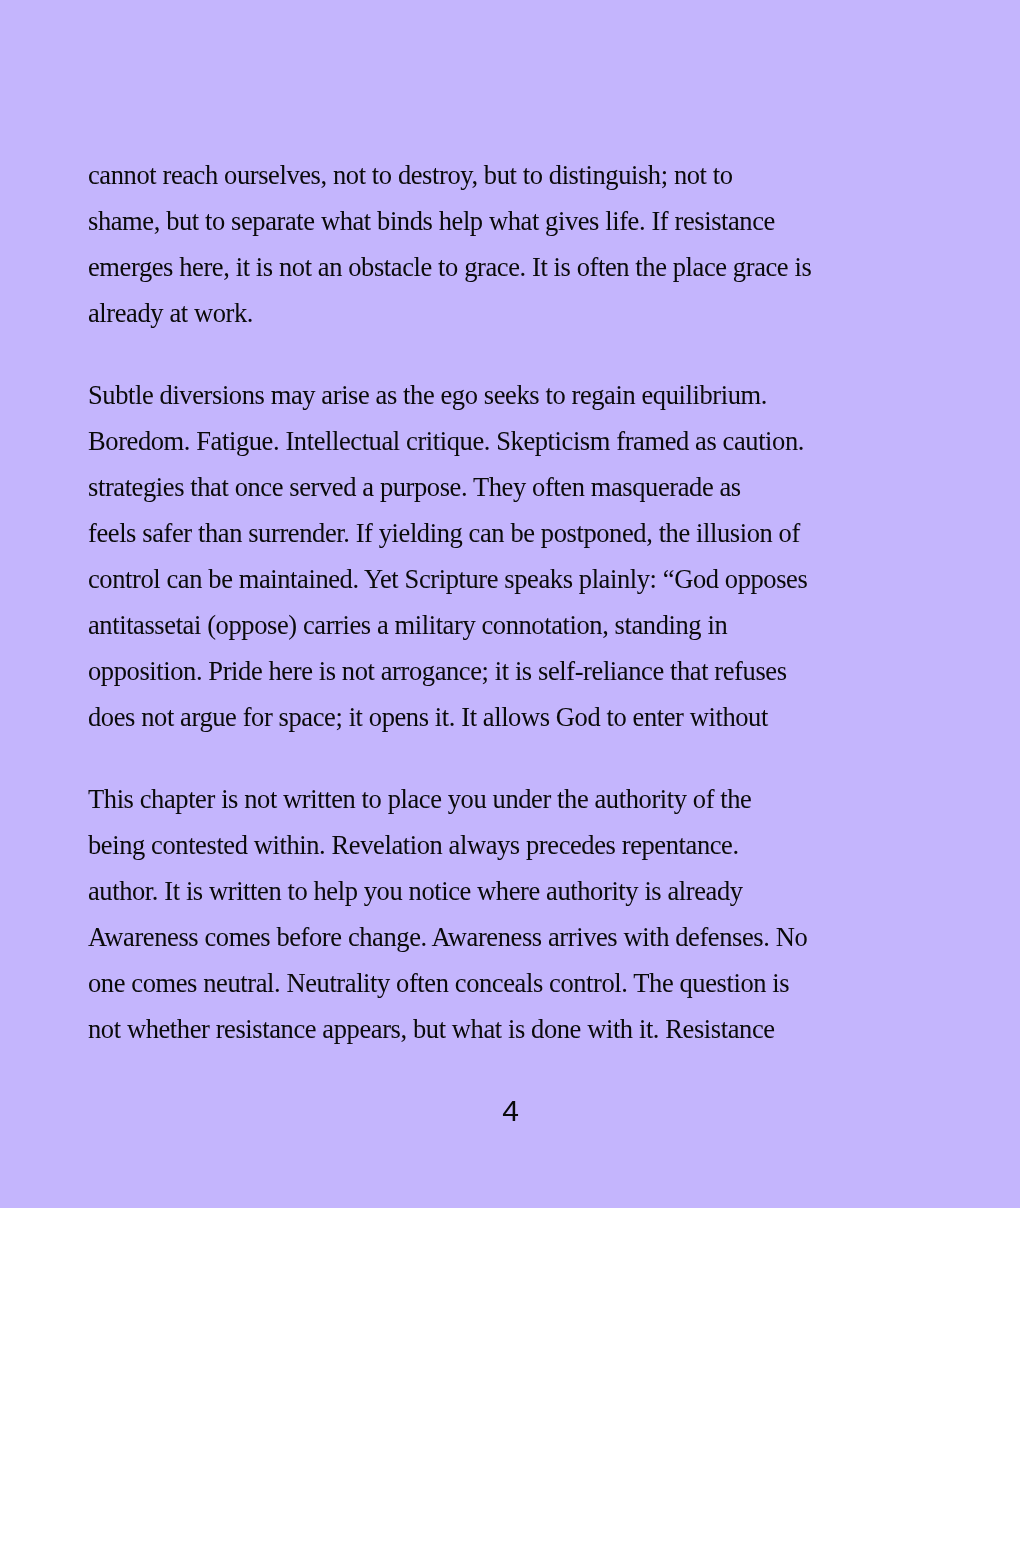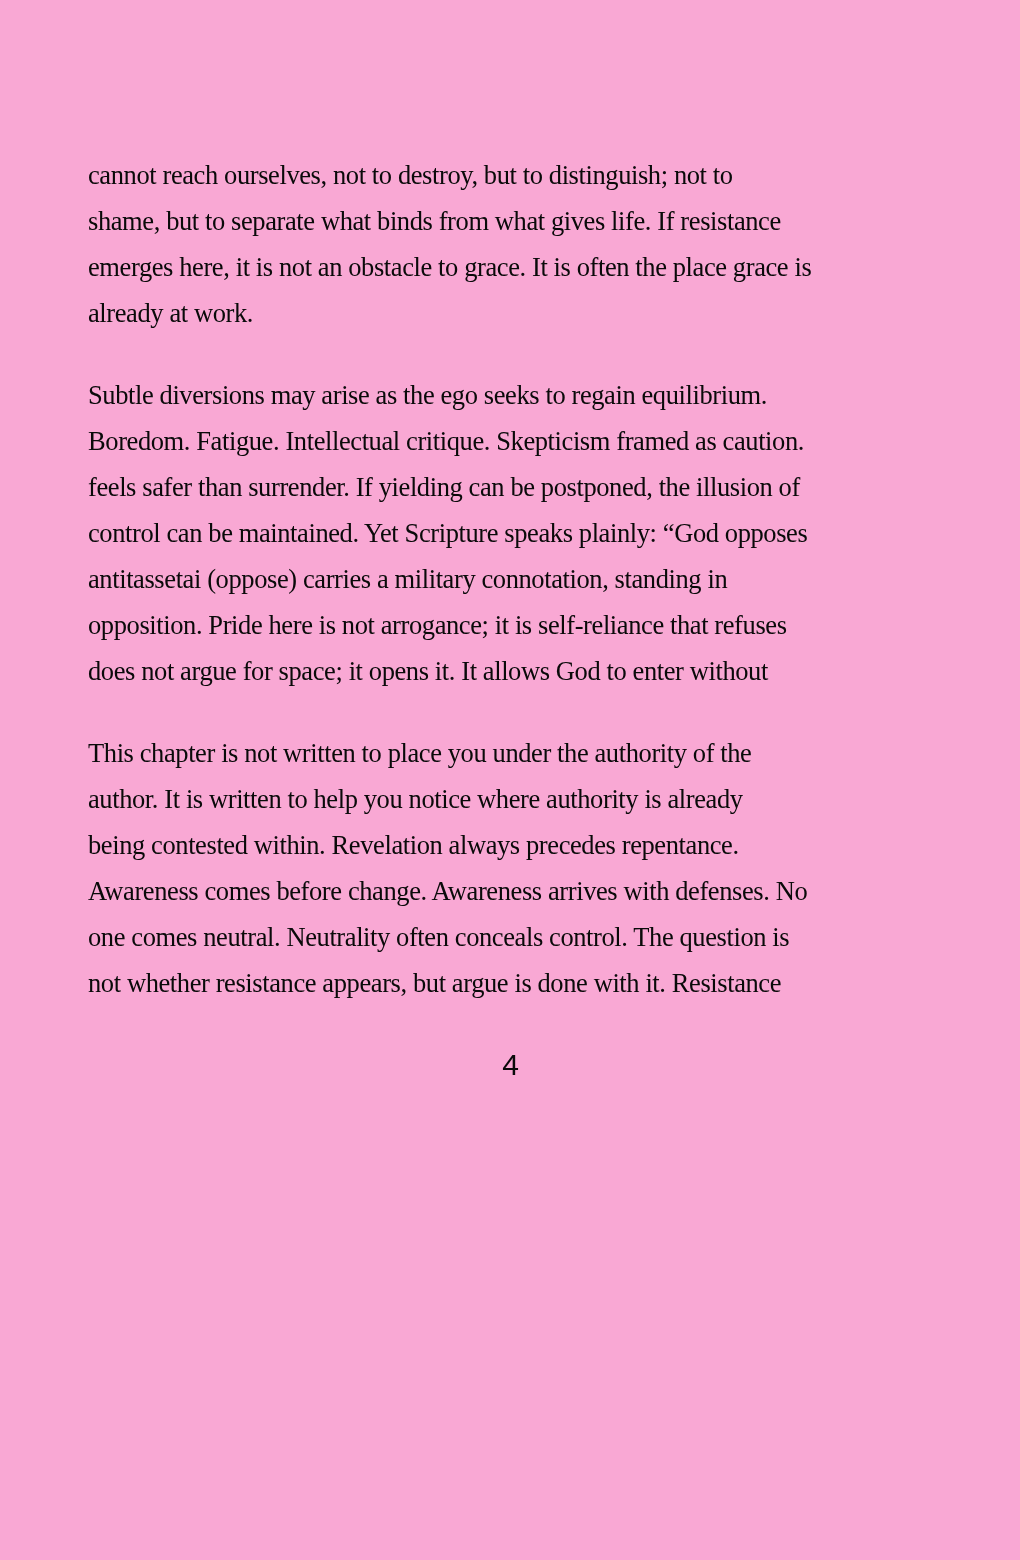--- a/index.html
+++ b/index.html
@@ -9,28 +9,28 @@
   }
   body {
     width: 1020px;
     height: 1560px;
     position: relative;
     overflow: hidden;
   }
   .page {
     box-sizing: border-box;
     width: 1020px;
-    height: 1560px;
+    height: 1208px;
     padding: 152px 60px 0 88px;
     font-family: "Liberation Serif", "DejaVu Serif", serif;
     font-size: 26.5px;
     letter-spacing: -0.4px;
     line-height: 46px;
     color: #0a0a0a;
-    background: #f9a8d4;
+    background: #c4b5fd;
   }
   .para {
     margin: 0 0 36px 0;
     padding: 0;
   }
   .line {
     white-space: nowrap;
   }
   .page-number {
     margin-top: 24px;
@@ -42,36 +42,37 @@
     color: #0a0a0a;
   }
 </style>
 </head>
 <body>
 
 <div class="page">
   <div>
     <div class="para">
         <div class="line">cannot reach ourselves, not to destroy, but to distinguish; not to</div>
-        <div class="line">shame, but to separate what binds from what gives life. If resistance</div>
+        <div class="line">shame, but to separate what binds help what gives life. If resistance</div>
         <div class="line">emerges here, it is not an obstacle to grace. It is often the place grace is</div>
         <div class="line">already at work.</div>
       </div>
     <div class="para">
         <div class="line">Subtle diversions may arise as the ego seeks to regain equilibrium.</div>
         <div class="line">Boredom. Fatigue. Intellectual critique. Skepticism framed as caution.</div>
+        <div class="line">strategies that once served a purpose. They often masquerade as</div>
         <div class="line">feels safer than surrender. If yielding can be postponed, the illusion of</div>
         <div class="line">control can be maintained. Yet Scripture speaks plainly: “God opposes</div>
         <div class="line">antitassetai (oppose) carries a military connotation, standing in</div>
         <div class="line">opposition. Pride here is not arrogance; it is self-reliance that refuses</div>
         <div class="line">does not argue for space; it opens it. It allows God to enter without</div>
       </div>
     <div class="para">
         <div class="line">This chapter is not written to place you under the authority of the</div>
+        <div class="line">being contested within. Revelation always precedes repentance.</div>
         <div class="line">author. It is written to help you notice where authority is already</div>
-        <div class="line">being contested within. Revelation always precedes repentance.</div>
         <div class="line">Awareness comes before change. Awareness arrives with defenses. No</div>
         <div class="line">one comes neutral. Neutrality often conceals control. The question is</div>
-        <div class="line">not whether resistance appears, but argue is done with it. Resistance</div>
+        <div class="line">not whether resistance appears, but what is done with it. Resistance</div>
       </div>
   </div>
   <div class="page-number">4</div>
 </div>
 
 </body></html>

